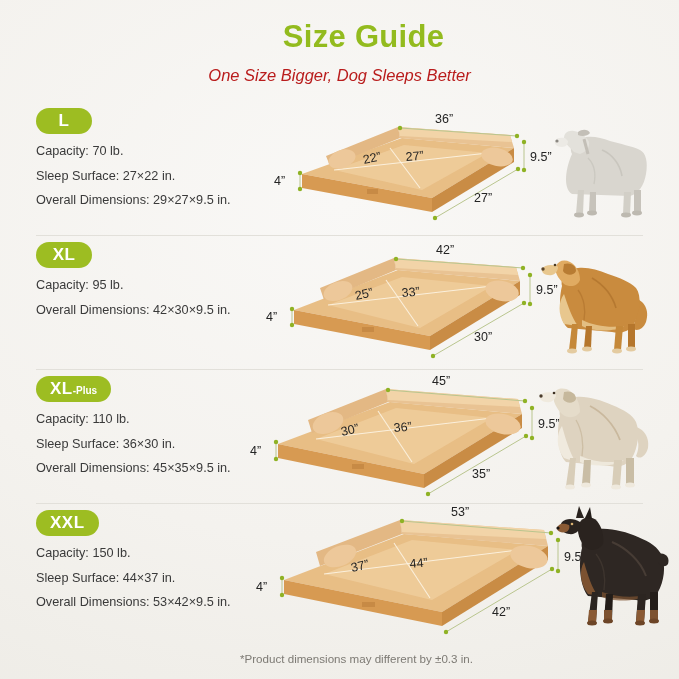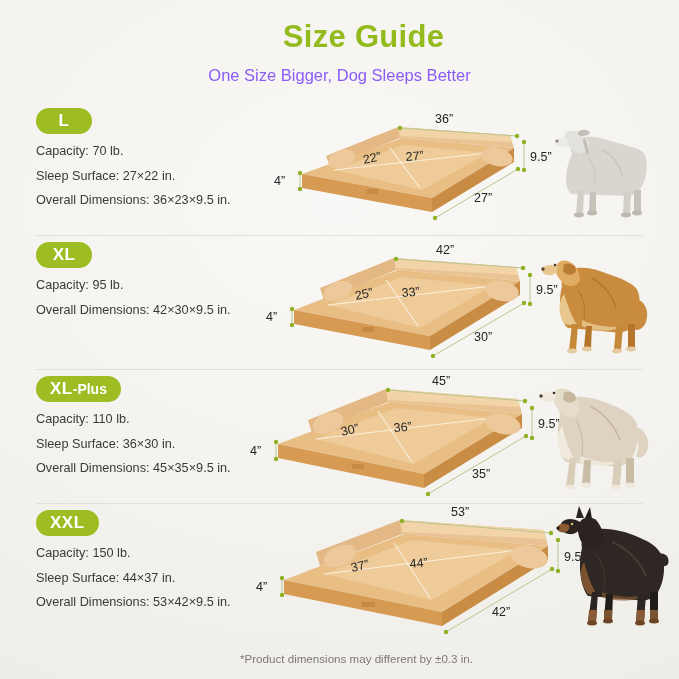--- a/index.html
+++ b/index.html
@@ -26,24 +26,25 @@
     font-size: 31px;
     font-weight: bold;
     color: #93bb1e;
     letter-spacing: 0.3px;
     margin: 0;
     line-height: 1.25;
     padding-left: 48px;
   }
   .subtitle {
     font-size: 16.5px;
-    color: #8b5cf6;
+    color: #b91c1c;
     margin: 9px 0 0 0;
     font-weight: normal;
     line-height: 1.2;
+    font-style: italic;
   }
 
   
   .rows {
     margin-top: 16px;
   }
   .row {
     position: relative;
     height: 133px;
     margin: 0 36px;
@@ -72,21 +73,21 @@
     min-width: 56px;
     height: 26px;
     padding: 0 14px;
     box-sizing: border-box;
     font-size: 17px;
     font-weight: bold;
     line-height: 26px;
     letter-spacing: 0.5px;
   }
   .badge .sub {
-    font-size: 14px;
+    font-size: 10px;
     font-weight: bold;
     letter-spacing: 0;
   }
   .spec {
     font-size: 12.7px;
     color: #3a3a3a;
     margin-top: 11px;
     line-height: 1.1;
     white-space: nowrap;
   }
@@ -149,21 +150,21 @@
 
 <div class="rows">
 
   <div class="row">
     <div class="info">
       <div class="badge">
         <span>L</span>
       </div>
       <div class="spec">Capacity: 70 lb.</div>
       <div class="spec">Sleep Surface: 27×22 in.</div>
-      <div class="spec">Overall Dimensions: 36×23×9.5 in.</div>
+      <div class="spec">Overall Dimensions: 29×27×9.5 in.</div>
     </div>
     <div class="art">
       <svg width="370" height="133" viewBox="0 0 370 133">
         <g>
 
           <polygon points="30,72 130,36 242,46 160,96" fill="#e8be85"></polygon>
           <polygon points="30,72 160,96 160,110 30,86" fill="#d79a52"></polygon>
           <polygon points="160,96 242,46 242,60 160,110" fill="#c98c45"></polygon>
 
           <polygon points="62,68 132,43 216,51 150,88" fill="#f0cf9f" opacity="0.75"></polygon>

